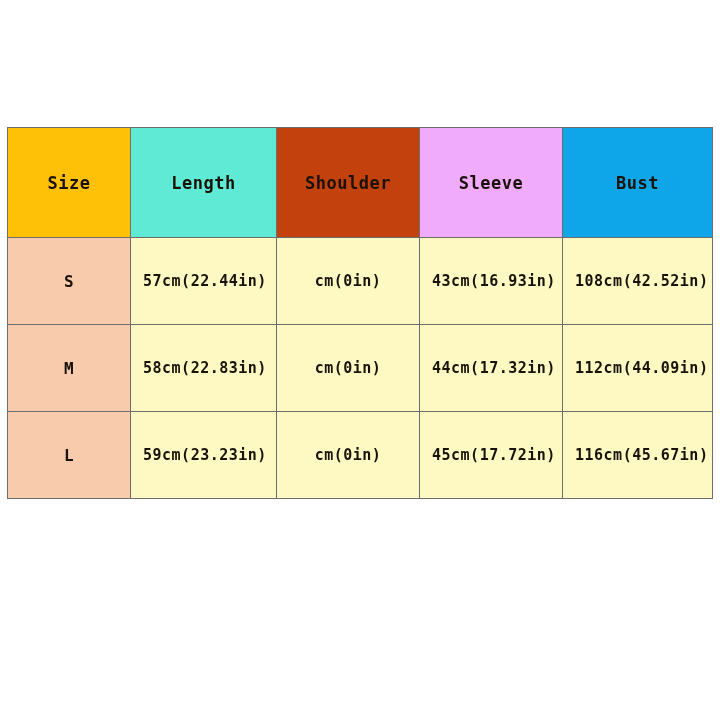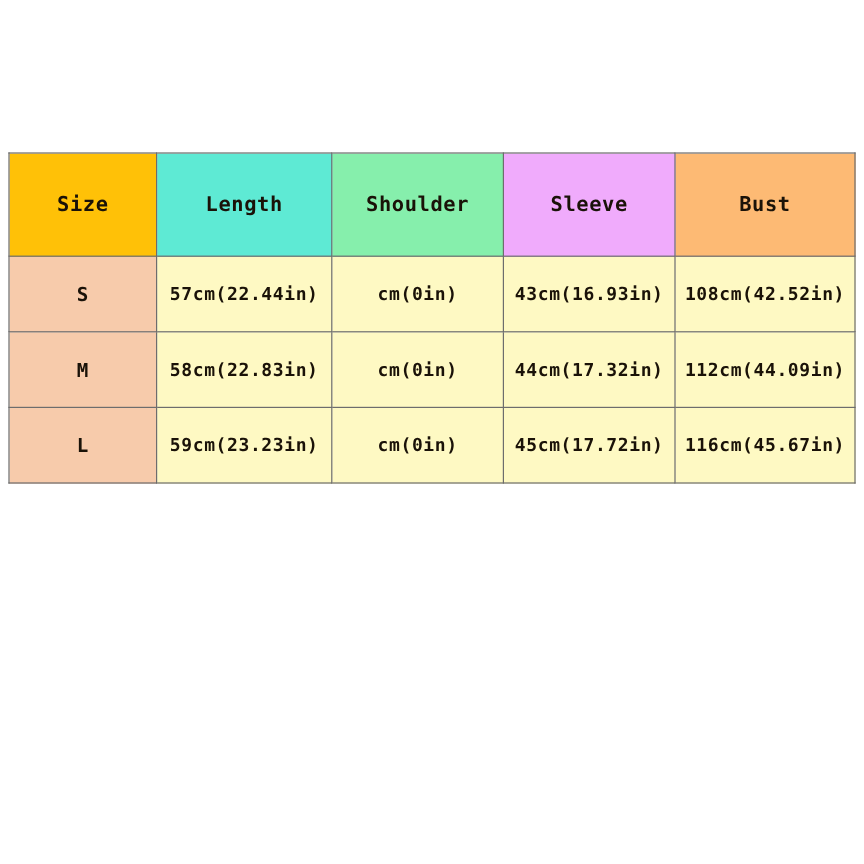--- a/index.html
+++ b/index.html
@@ -27,40 +27,40 @@
 
   table.size-chart td,
   table.size-chart th {
     border: 1px solid #6d6d6d;
     text-align: center;
     vertical-align: middle;
     font-weight: bold;
     color: #1a1208;
     font-family: "DejaVu Sans Mono", monospace;
     letter-spacing: 0.5px;
-    padding: 0;
+    padding: 12px;
   }
 
   
   col.c-size     { width: 123px; }
   col.c-length   { width: 146px; }
   col.c-shoulder { width: 143px; }
   col.c-sleeve   { width: 143px; }
   col.c-bust     { width: 150px; }
 
   thead th {
     height: 85px;
     font-size: 17px;
   }
 
   th.h-size     { background: #ffc107; }
   th.h-length   { background: #5eead4; }
-  th.h-shoulder { background: #86efac; }
+  th.h-shoulder { background: #c2410c; }
   th.h-sleeve   { background: #f0abfc; }
-  th.h-bust     { background: #fdba74; }
+  th.h-bust     { background: #0ea5e9; }
 
   tbody td {
     height: 62px;
     font-size: 15px;
     background: #fef9c3;
   }
 
   tbody td.cell-size {
     background: #f7cbab;
     font-size: 16px;

